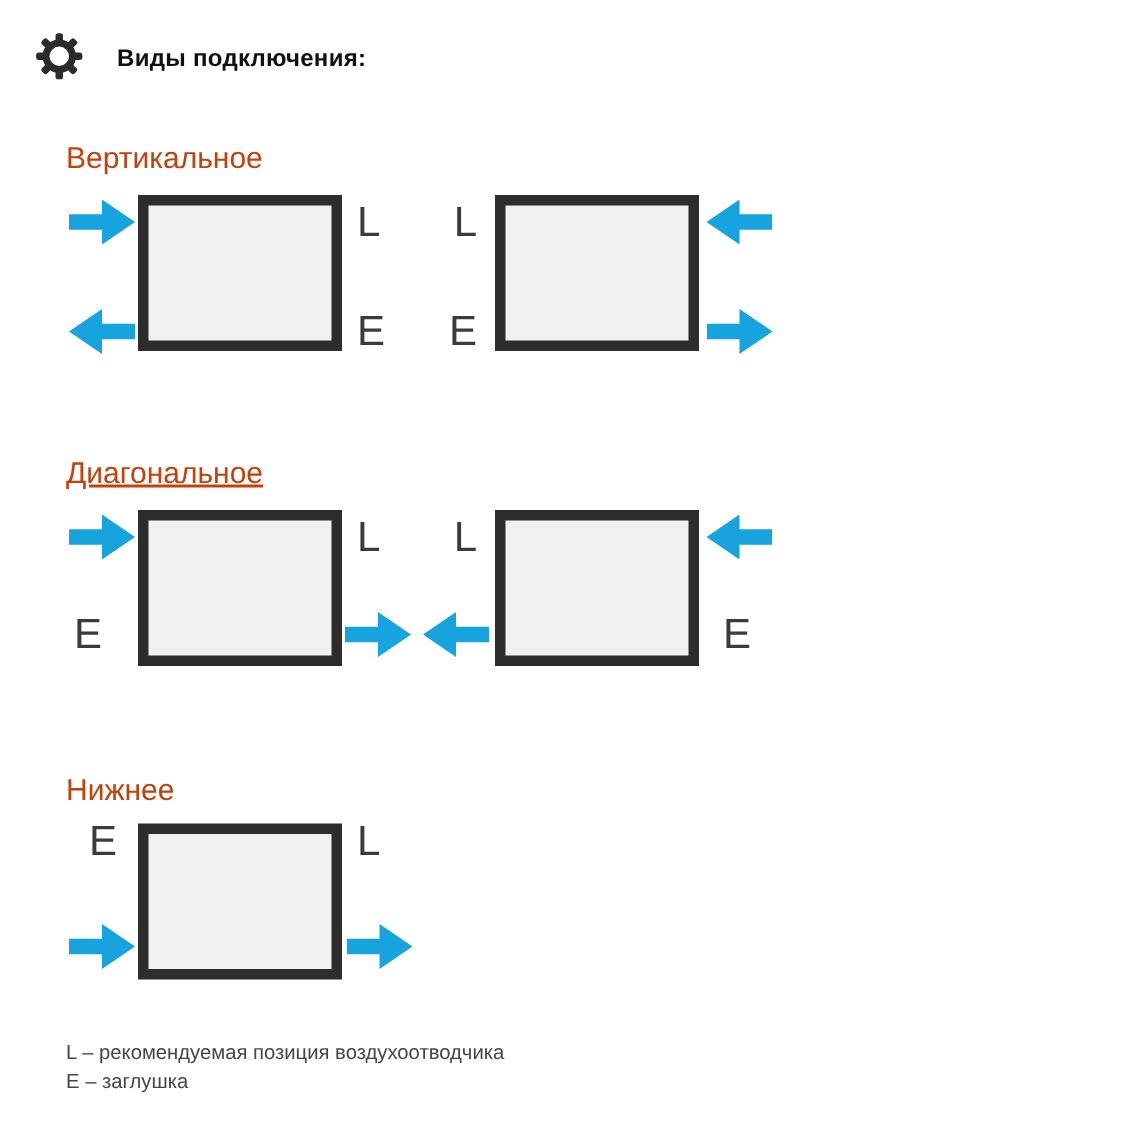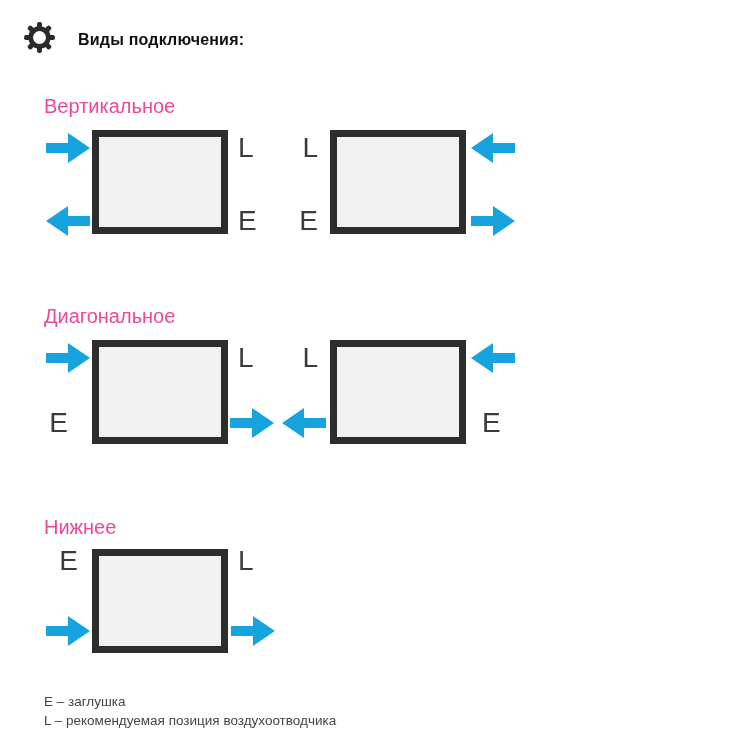--- a/index.html
+++ b/index.html
@@ -25,24 +25,24 @@
     font-weight: bold;
     color: #101010;
     letter-spacing: 0.2px;
   }
   
   .section-title {
     position: absolute;
     left: 44px;
     font-size: 20px;
     line-height: 28px;
-    color: #ec4899;
+    color: #c2410c;
   }
   .st1 { top: 92px; }
-  .st2 { top: 302px; }
+  .st2 { top: 302px; text-decoration: underline; }
   .st3 { top: 513px; }
   
   .radiator {
     position: absolute;
     width: 136px; height: 104px;
     box-sizing: border-box;
     border: 7px solid #2d2d2d;
     background: #f1f1f1;
   }
   .r1a { left: 92px;  top: 130px; }
@@ -147,17 +147,17 @@
 
   <div class="section-title st3">Нижнее</div>
 
   <div class="radiator r3a"></div>
   <div class="port ra p3a-e">E</div>
   <div class="port p3a-l">L</div>
   <div class="arrow a3a-in"></div>
   <div class="arrow a3a-out"></div>
 
   <div class="legend">
+    <div>L – рекомендуемая позиция воздухоотводчика</div>
     <div>E – заглушка</div>
-    <div>L – рекомендуемая позиция воздухоотводчика</div>
   </div>
 
 </div>
 
 </body></html>

